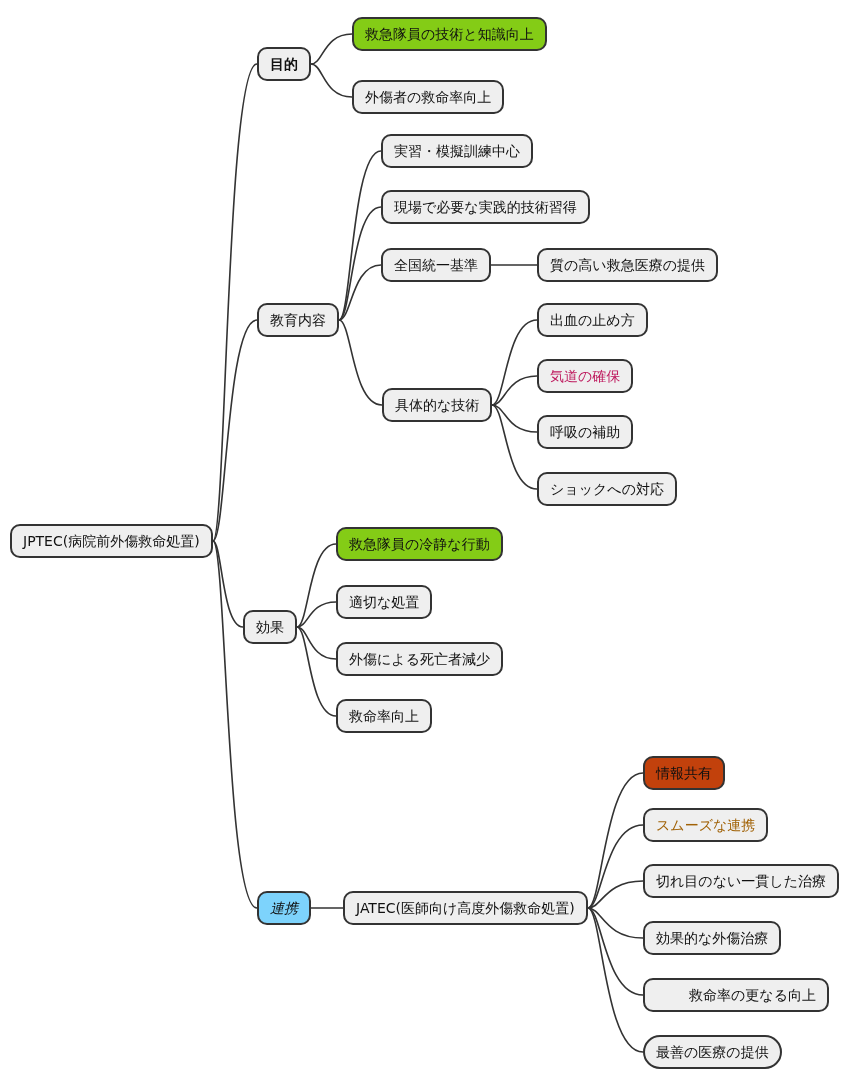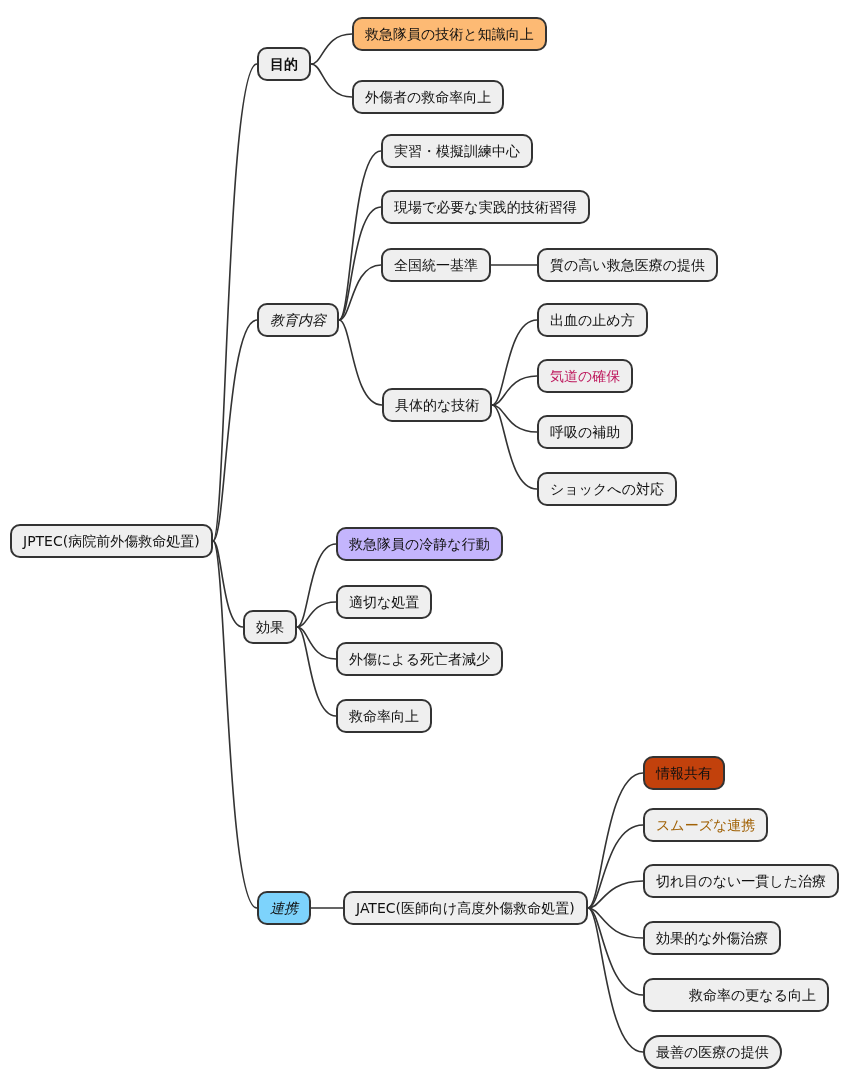--- a/index.html
+++ b/index.html
@@ -70,34 +70,34 @@
       <path class="edge" d="M 588 908 C 602 908, 604.5 773, 643 773" stroke="#333333"></path>
       <path class="edge" d="M 588 908 C 602 908, 604.5 825, 643 825" stroke="#333333"></path>
       <path class="edge" d="M 588 908 C 602 908, 604.5 881, 643 881" stroke="#333333"></path>
       <path class="edge" d="M 588 908 C 602 908, 604.5 938, 643 938" stroke="#333333"></path>
       <path class="edge" d="M 588 908 C 602 908, 604.5 995, 643 995" stroke="#333333"></path>
       <path class="edge" d="M 588 908 C 602 908, 604.5 1052, 643 1052" stroke="#333333"></path>
     </svg>
   <div id="node-layer">
       <div class="node" style="left: 10px; top: 524px; background: rgb(239, 239, 239); border-color: rgb(51, 51, 51); color: rgb(17, 17, 17);">JPTEC(病院前外傷救命処置)</div>
       <div class="node" style="left: 257px; top: 47px; background: rgb(239, 239, 239); border-color: rgb(51, 51, 51); color: rgb(17, 17, 17); font-weight: bold;">目的</div>
-      <div class="node" style="left: 352px; top: 17px; background: #fdba74; border-color: rgb(51, 51, 51); color: rgb(17, 17, 17);">救急隊員の技術と知識向上</div>
+      <div class="node" style="left: 352px; top: 17px; background: #84cc16; border-color: rgb(51, 51, 51); color: rgb(17, 17, 17);">救急隊員の技術と知識向上</div>
       <div class="node" style="left: 352px; top: 80px; background: rgb(239, 239, 239); border-color: rgb(51, 51, 51); color: rgb(17, 17, 17);">外傷者の救命率向上</div>
-      <div class="node" style="left: 257px; top: 303px; background: rgb(239, 239, 239); border-color: rgb(51, 51, 51); color: rgb(17, 17, 17); font-style: italic;">教育内容</div>
+      <div class="node" style="left: 257px; top: 303px; background: rgb(239, 239, 239); border-color: rgb(51, 51, 51); color: rgb(17, 17, 17);">教育内容</div>
       <div class="node" style="left: 381px; top: 134px; background: rgb(239, 239, 239); border-color: rgb(51, 51, 51); color: rgb(17, 17, 17);">実習・模擬訓練中心</div>
       <div class="node" style="left: 381px; top: 190px; background: rgb(239, 239, 239); border-color: rgb(51, 51, 51); color: rgb(17, 17, 17);">現場で必要な実践的技術習得</div>
       <div class="node" style="left: 381px; top: 248px; background: rgb(239, 239, 239); border-color: rgb(51, 51, 51); color: rgb(17, 17, 17);">全国統一基準</div>
       <div class="node" style="left: 537px; top: 248px; background: rgb(239, 239, 239); border-color: rgb(51, 51, 51); color: rgb(17, 17, 17);">質の高い救急医療の提供</div>
       <div class="node" style="left: 382px; top: 388px; background: rgb(239, 239, 239); border-color: rgb(51, 51, 51); color: rgb(17, 17, 17);">具体的な技術</div>
       <div class="node" style="left: 537px; top: 303px; background: rgb(239, 239, 239); border-color: rgb(51, 51, 51); color: rgb(17, 17, 17);">出血の止め方</div>
       <div class="node" style="left: 537px; top: 359px; background: rgb(239, 239, 239); border-color: rgb(51, 51, 51); color: #be185d;">気道の確保</div>
       <div class="node" style="left: 537px; top: 415px; background: rgb(239, 239, 239); border-color: rgb(51, 51, 51); color: rgb(17, 17, 17);">呼吸の補助</div>
       <div class="node" style="left: 537px; top: 472px; background: rgb(239, 239, 239); border-color: rgb(51, 51, 51); color: rgb(17, 17, 17);">ショックへの対応</div>
       <div class="node" style="left: 243px; top: 610px; background: rgb(239, 239, 239); border-color: rgb(51, 51, 51); color: rgb(17, 17, 17);">効果</div>
-      <div class="node" style="left: 336px; top: 527px; background: #c4b5fd; border-color: rgb(51, 51, 51); color: rgb(17, 17, 17);">救急隊員の冷静な行動</div>
+      <div class="node" style="left: 336px; top: 527px; background: #84cc16; border-color: rgb(51, 51, 51); color: rgb(17, 17, 17);">救急隊員の冷静な行動</div>
       <div class="node" style="left: 336px; top: 585px; background: rgb(239, 239, 239); border-color: rgb(51, 51, 51); color: rgb(17, 17, 17);">適切な処置</div>
       <div class="node" style="left: 336px; top: 642px; background: rgb(239, 239, 239); border-color: rgb(51, 51, 51); color: rgb(17, 17, 17); text-align: center;">外傷による死亡者減少</div>
       <div class="node" style="left: 336px; top: 699px; background: rgb(239, 239, 239); border-color: rgb(51, 51, 51); color: rgb(17, 17, 17);">救命率向上</div>
       <div class="node" style="left: 257px; top: 891px; background: #7dd3fc; border-color: rgb(51, 51, 51); color: rgb(17, 17, 17); font-style: italic;">連携</div>
       <div class="node" style="left: 343px; top: 891px; background: rgb(239, 239, 239); border-color: rgb(51, 51, 51); color: rgb(17, 17, 17);">JATEC(医師向け高度外傷救命処置)</div>
       <div class="node" style="left: 643px; top: 756px; background: #c2410c; border-color: rgb(51, 51, 51); color: rgb(17, 17, 17);">情報共有</div>
       <div class="node" style="left: 643px; top: 808px; background: rgb(239, 239, 239); border-color: rgb(51, 51, 51); color: #a16207;">スムーズな連携</div>
       <div class="node" style="left: 643px; top: 864px; background: rgb(239, 239, 239); border-color: rgb(51, 51, 51); color: rgb(17, 17, 17);">切れ目のない一貫した治療</div>
       <div class="node" style="left: 643px; top: 921px; background: rgb(239, 239, 239); border-color: rgb(51, 51, 51); color: rgb(17, 17, 17);">効果的な外傷治療</div>
       <div class="node" style="left: 643px; top: 978px; background: rgb(239, 239, 239); border-color: rgb(51, 51, 51); color: rgb(17, 17, 17); padding-left: 44px;">救命率の更なる向上</div>

